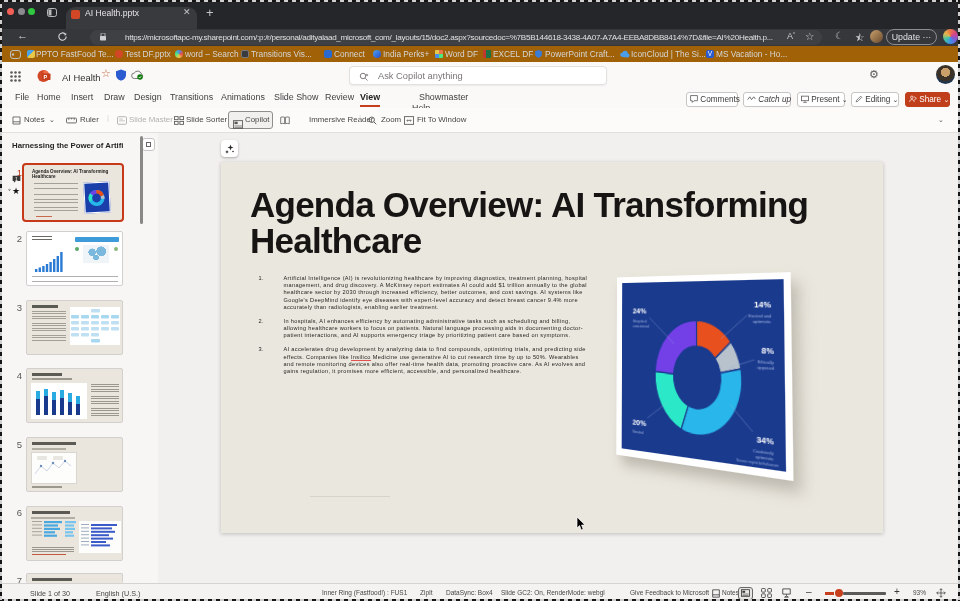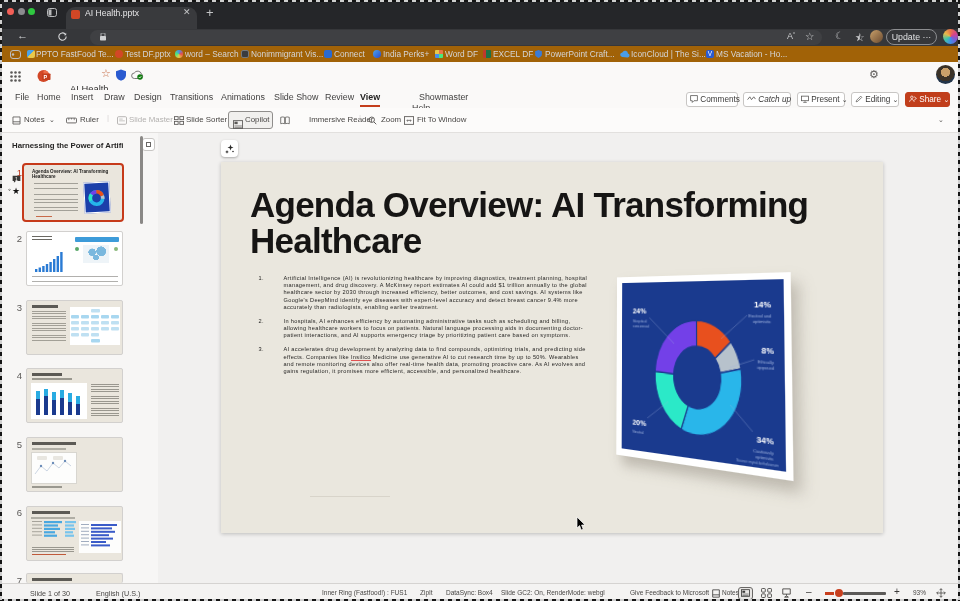--- a/index.html
+++ b/index.html
@@ -48,40 +48,40 @@
 <div class="abs" style="left:206px;top:5px;color:#c3c4c6;font-size:13px;font-weight:300;">+</div>
 <div class="abs" id="toolbar"></div>
 <div class="abs" style="left:17px;top:29px;color:#d7d8da;font-size:11px;">←</div>
 <svg class="abs" style="left:57px;top:31px" width="11" height="11" viewBox="0 0 24 24">
     <path d="M17.6 6.4A8 8 0 1 0 20 12" fill="none" stroke="#d7d8da" stroke-width="2.4"></path>
     <path d="M20 4v5h-5z" fill="#d7d8da"></path>
   </svg>
 <div class="abs" id="omnibox"><svg style="position:absolute;left:9px;top:3.5px" width="8" height="8" viewBox="0 0 16 16">
       <rect x="4" y="0" width="8" height="7" rx="1.2" fill="none" stroke="#cfd0d2" stroke-width="1.6"></rect>
       <rect x="2" y="6" width="12" height="9" rx="1.5" fill="#cfd0d2"></rect>
-    </svg></div>
+    </svg><span style="display:inline-block;margin-left:35px;width:648px;overflow:hidden;">https://microsoftapc-my.sharepoint.com/:p:/r/personal/adityalaad_microsoft_com/_layouts/15/doc2.aspx?sourcedoc=%7B5B144618-3438-4A07-A7A4-EEBA8DBB8414%7D&amp;file=AI%20Health.p...</span></div>
 <div class="abs" style="left:787px;top:31px;color:#c8c9cb;font-size:9px;">A<span style="font-size:6px;vertical-align:3px;">ˣ</span></div>
 <div class="abs" style="left:805px;top:30px;color:#c8c9cb;font-size:10.5px;">☆</div>
 <div class="abs" style="left:835px;top:30px;color:#c8c9cb;font-size:10px;">☾</div>
 <div class="abs" style="left:855px;top:30px;color:#c8c9cb;font-size:10px;">⯪</div>
 <div class="abs" style="left:870px;top:29.5px;width:13px;height:13px;border-radius:50%;background:linear-gradient(135deg,#c9a06a,#6a4a30);"></div>
 <div class="abs" style="left:886px;top:28.5px;width:51px;height:16px;border:1px solid #8c8d90;border-radius:8px;color:#dfe0e2;font-size:8.8px;line-height:14px;text-align:center;">Update ···</div>
 <div class="abs" style="left:943px;top:29px;width:15px;height:15px;border-radius:50%;background:conic-gradient(#e8734a,#d6428a,#7b5bd6,#3f8ee8,#40c4a8,#e8b84a,#e8734a);"></div>
 <div class="abs" id="bookmarks">
 <svg style="position:absolute;left:10px;top:3.5px" width="11" height="9">
       <rect x="0.5" y="0.5" width="10" height="8" rx="2.5" fill="none" stroke="#bdbec0"></rect>
       <circle cx="3" cy="4.5" r="1.2" fill="#bdbec0"></circle>
     </svg>
 <span class="bm" style="left:36px;">PPTO FastFood Te...</span>
     <div class="fav" style="left:27px;background:linear-gradient(135deg,#4aa3e8 50%,#e8c84a 50%);"></div>
 <span class="bm" style="left:125px;">Test DF.pptx</span>
     <div class="fav" style="left:115px;border-radius:50%;background:#d24726;"></div>
 <span class="bm" style="left:185px;">word – Search</span>
     <div class="fav" style="left:175px;border-radius:50%;background:conic-gradient(#4a90e8,#e84a4a,#e8c84a,#4ae87a,#4a90e8);"></div>
-<span class="bm" style="left:251px;">Nonimmigrant Vis...</span>
+<span class="bm" style="left:251px;">Transitions Vis...</span>
     <div class="fav" style="left:241px;background:#3a3b3e;border:1px solid #77787a;"></div>
 <span class="bm" style="left:334px;">Connect</span>
     <div class="fav" style="left:324px;background:#2a6ad0;"></div>
 <span class="bm" style="left:383px;">India Perks+</span>
     <div class="fav" style="left:373px;background:linear-gradient(135deg,#4aa3e8,#2a4ad0);border-radius:50%;"></div>
 <span class="bm" style="left:445px;">Word DF</span>
     <div class="fav" style="left:435px;background:conic-gradient(#e8734a 25%,#4ae87a 25% 50%,#4a90e8 50% 75%,#e8c84a 75%);border-radius:1px;"></div>
 <span class="bm" style="left:493px;">EXCEL DF</span>
     <div class="fav" style="left:483px;background:linear-gradient(90deg,#c0392b 40%,#1e7145 40%);border-radius:1px;"></div>
 <span class="bm" style="left:545px;">PowerPoint Craft...</span>
@@ -109,30 +109,38 @@
         <circle cx="5.5" cy="9.5" r="1.3"></circle>
         <circle cx="9.5" cy="9.5" r="1.3"></circle>
       </g>
     </svg>
 <svg style="position:absolute;left:37px;top:7px" width="15" height="14" viewBox="0 0 30 28">
       <circle cx="13" cy="14" r="12" fill="#d24726"></circle>
       <path d="M13 2a12 12 0 0 1 12 12H13z" fill="#ed6c47"></path>
       <rect x="10" y="9" width="17" height="13" rx="1.5" fill="#c43e1c"></rect>
       <text x="13" y="20" font-size="11" fill="#fff" font-family="Liberation Sans" font-weight="bold">P</text>
     </svg>
-<div style="position:absolute;left:62px;top:21px;font-size:9.4px;color:#323130;margin-left:8px;">AI Health</div>
+<div style="position:absolute;left:62px;top:10px;font-size:9.4px;color:#323130;">AI Health</div>
 <div style="position:absolute;left:101px;top:5px;font-size:11px;color:#c8744e;">☆</div>
 <svg style="position:absolute;left:116px;top:7px" width="10" height="12" viewBox="0 0 16 18">
       <path d="M8 0l8 3v6c0 5-4 8-8 9-4-1-8-4-8-9V3z" fill="#2a5bd0"></path>
     </svg>
 <svg style="position:absolute;left:131px;top:8px" width="13" height="10" viewBox="0 0 26 20">
       <path d="M7 17a5.5 5.5 0 0 1-.5-11A8 8 0 0 1 21 8a5 5 0 0 1-1.4 9z" fill="none" stroke="#6a6867" stroke-width="1.8"></path>
       <circle cx="18" cy="14" r="5.5" fill="#107c10"></circle>
       <path d="M15.5 14l2 2 3-3.5" stroke="#fff" stroke-width="1.6" fill="none"></path>
     </svg>
+<div style="position:absolute;left:349px;top:4px;width:258px;height:19px;background:#fff;border:1px solid #e3e1df;border-radius:4px;box-shadow:0 1px 2px rgba(0,0,0,.06);">
+ <svg style="position:absolute;left:9px;top:4.5px" width="10" height="10" viewBox="0 0 20 20">
+        <circle cx="8" cy="8" r="5.5" fill="none" stroke="#696765" stroke-width="1.7"></circle>
+        <path d="M12.5 12.5L17 17" stroke="#696765" stroke-width="1.7"></path>
+        <path d="M16 3l.9 2.1L19 6l-2.1.9L16 9l-.9-2.1L13 6l2.1-.9z" fill="#696765"></path>
+      </svg>
+ <span style="position:absolute;left:28px;top:3.5px;font-size:9.3px;color:#7a7876;">Ask Copilot anything</span>
+</div>
 <div style="position:absolute;left:869px;top:6px;font-size:11px;color:#5b5957;">⚙</div>
 <div style="position:absolute;left:936px;top:3px;width:19px;height:19px;border-radius:50%;background:radial-gradient(circle at 50% 38%,#c9a06a 0 30%,#3a3228 31% 60%,#23354a 61%);"></div>
 </div>
 <div class="abs" id="ribbon">
 <span class="rtab" style="left:15px;">File</span>
 <span class="rtab" style="left:37px;">Home</span>
 <span class="rtab" style="left:71px;">Insert</span>
 <span class="rtab" style="left:104px;">Draw</span>
 <span class="rtab" style="left:134px;">Design</span>
 <span class="rtab" style="left:170px;">Transitions</span>

